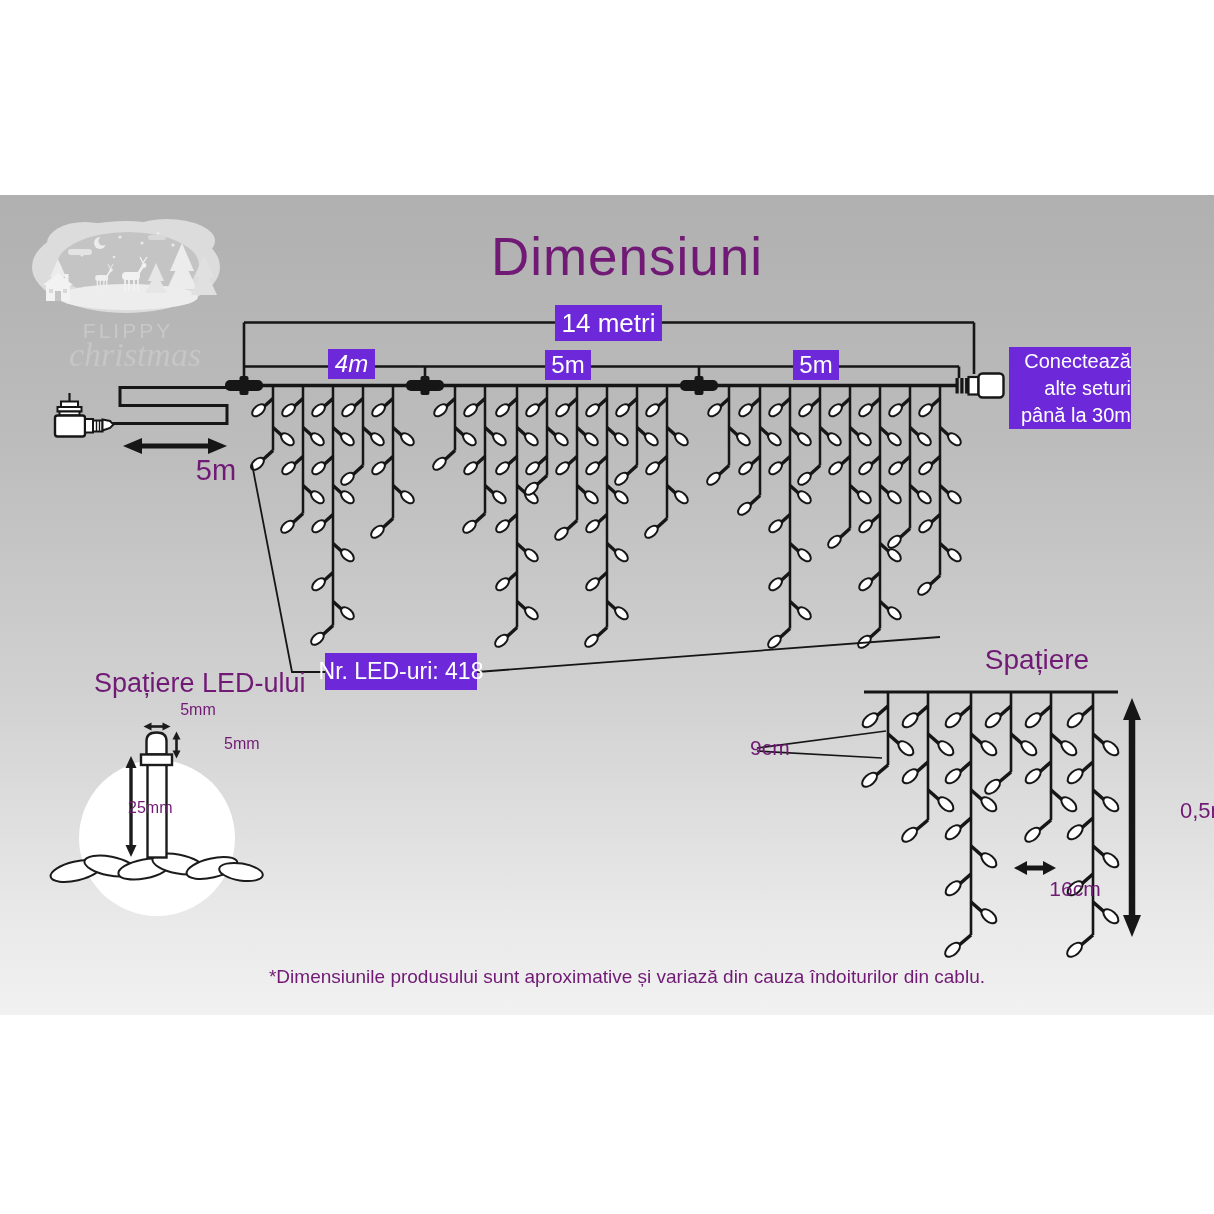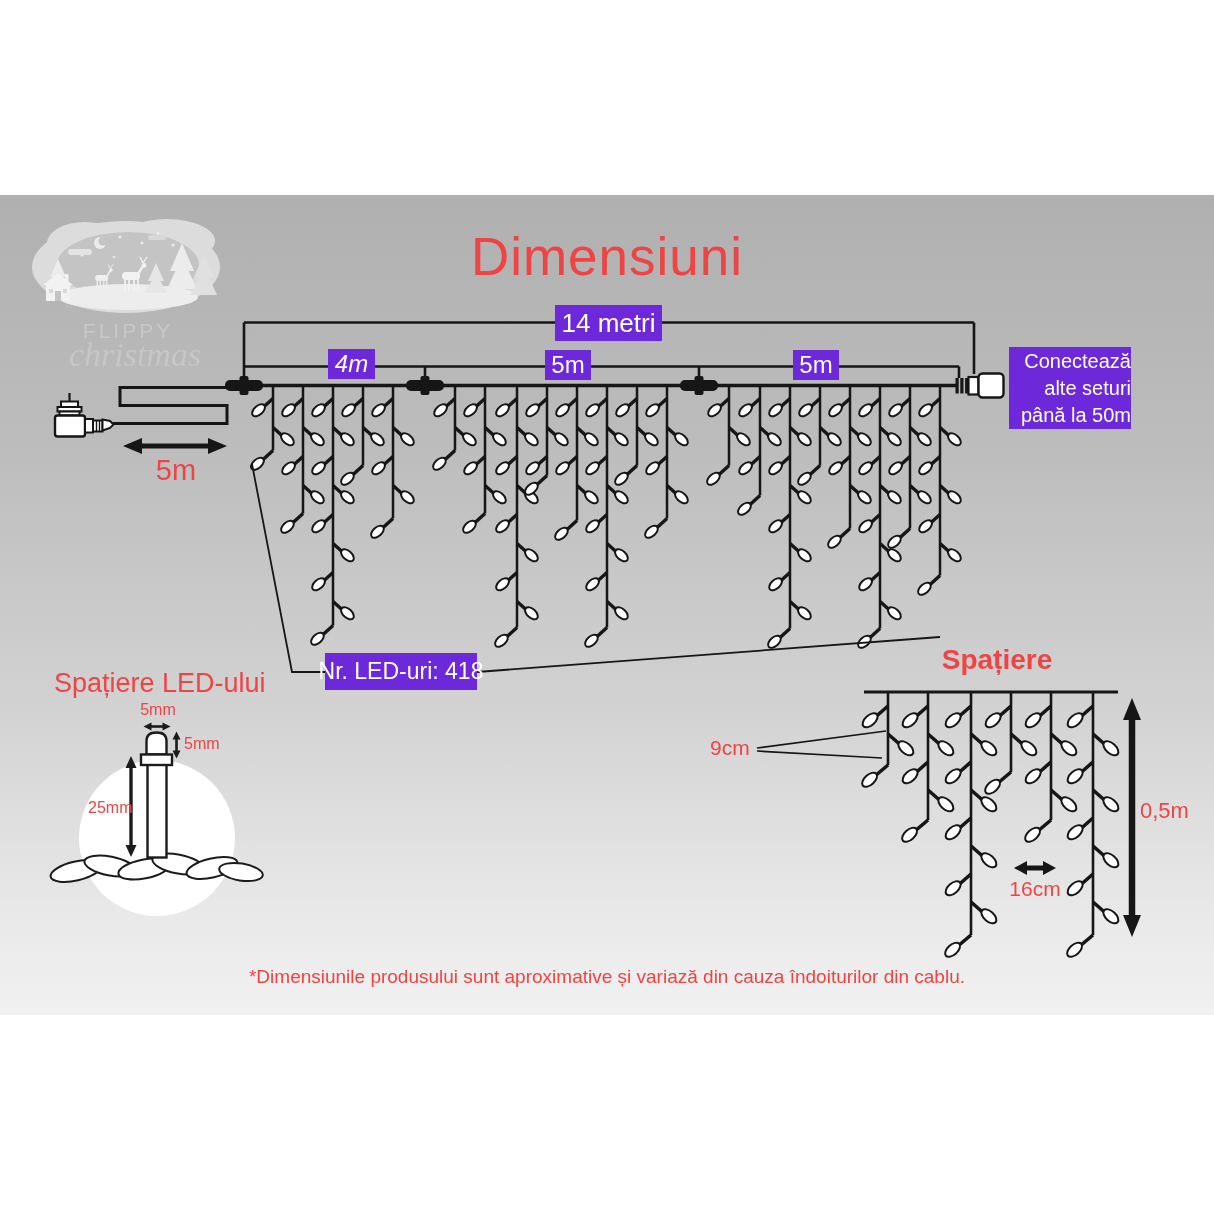--- a/index.html
+++ b/index.html
@@ -1,41 +1,41 @@
 <!DOCTYPE html>
 <html><head>
 <meta charset="utf-8">
 <style>
   html,body{margin:0;padding:0;background:#fff;}
   .page{position:relative;width:1214px;height:1214px;background:#ffffff;overflow:hidden;
         font-family:"Liberation Sans","DejaVu Sans",sans-serif;color:#1b1b1b;}
   .panel{position:absolute;left:0;top:195px;width:1214px;height:820px;
          background:linear-gradient(180deg,#b0b0b0 0%,#bcbcbc 30%,#d2d2d2 62%,#e9e9e9 88%,#f1f1f1 100%);}
   svg#art{position:absolute;left:0;top:0;}
-  .lbl{position:absolute;color:#ef4444;white-space:nowrap;}
+  .lbl{position:absolute;color:#701a75;white-space:nowrap;margin-left:40px;}
   .tag{position:absolute;background:#6d28d9;color:#ffffff;display:flex;
        align-items:center;justify-content:center;white-space:nowrap;}
   #title{left:0;right:0;top:226px;text-align:center;font-size:53px;letter-spacing:1px;}
   #tag-total{left:555px;top:305px;width:107px;height:36px;font-size:26px;}
   #tag-sec0{left:328px;top:349px;width:47px;height:30px;font-size:24px;font-style:italic;}
   #tag-sec1{left:545px;top:350px;width:46px;height:30px;font-size:24px;}
   #tag-sec2{left:793px;top:350px;width:46px;height:30px;font-size:24px;}
   #lead-label{left:124px;top:454px;width:104px;text-align:center;font-size:29px;}
   #tag-connect{left:1009px;top:347px;width:122px;height:82px;font-size:20px;
                flex-direction:column;align-items:flex-end;justify-content:center;
                padding-left:10px;box-sizing:border-box;line-height:27px;}
   #tag-count{left:325px;top:653px;width:152px;height:37px;font-size:23px;}
   #ledsize-title{left:54px;top:668px;font-size:27px;}
   #mm-w{left:130px;top:701px;width:56px;text-align:center;font-size:16px;}
   #mm-h{left:184px;top:735px;font-size:16px;}
   #mm-len{left:88px;top:799px;font-size:16px;}
   #tag-callout{left:237px;top:806px;width:161px;height:62px;font-size:20px;
                flex-direction:column;align-items:flex-start;justify-content:center;
                padding-left:9px;box-sizing:border-box;line-height:29px;}
-  #spacing-title{left:857px;top:644px;width:280px;text-align:center;font-size:28px;font-weight:bold;}
+  #spacing-title{left:857px;top:644px;width:280px;text-align:center;font-size:28px;}
   #gap9{left:710px;top:736px;font-size:21px;}
   #gap16{left:998px;top:877px;width:74px;text-align:center;font-size:21px;}
   #len07{left:1140px;top:798px;font-size:22px;}
   #disclaimer{left:0;right:0;top:966px;text-align:center;font-size:19px;}
 </style>
 </head>
 <body>
 
 <div class="page">
   <div class="panel"></div>
@@ -582,21 +582,21 @@
 
   <div id="tag-total" class="tag">14 metri</div>
   <div id="tag-sec0" class="tag">4m</div>
   <div id="tag-sec1" class="tag">5m</div>
   <div id="tag-sec2" class="tag">5m</div>
   <div id="lead-label" class="lbl">5m</div>
 
   <div id="tag-connect" class="tag">
     <span>Conectează</span>
     <span>alte seturi</span>
-    <span>până la 50m</span>
+    <span>până la 30m</span>
   </div>
 
   <div id="tag-count" class="tag">Nr. LED-uri: 418</div>
 
   <div id="ledsize-title" class="lbl">Spațiere LED-ului</div>
   <div id="mm-w" class="lbl">5mm</div>
   <div id="mm-h" class="lbl">5mm</div>
   <div id="mm-len" class="lbl">25mm</div>
 
 

